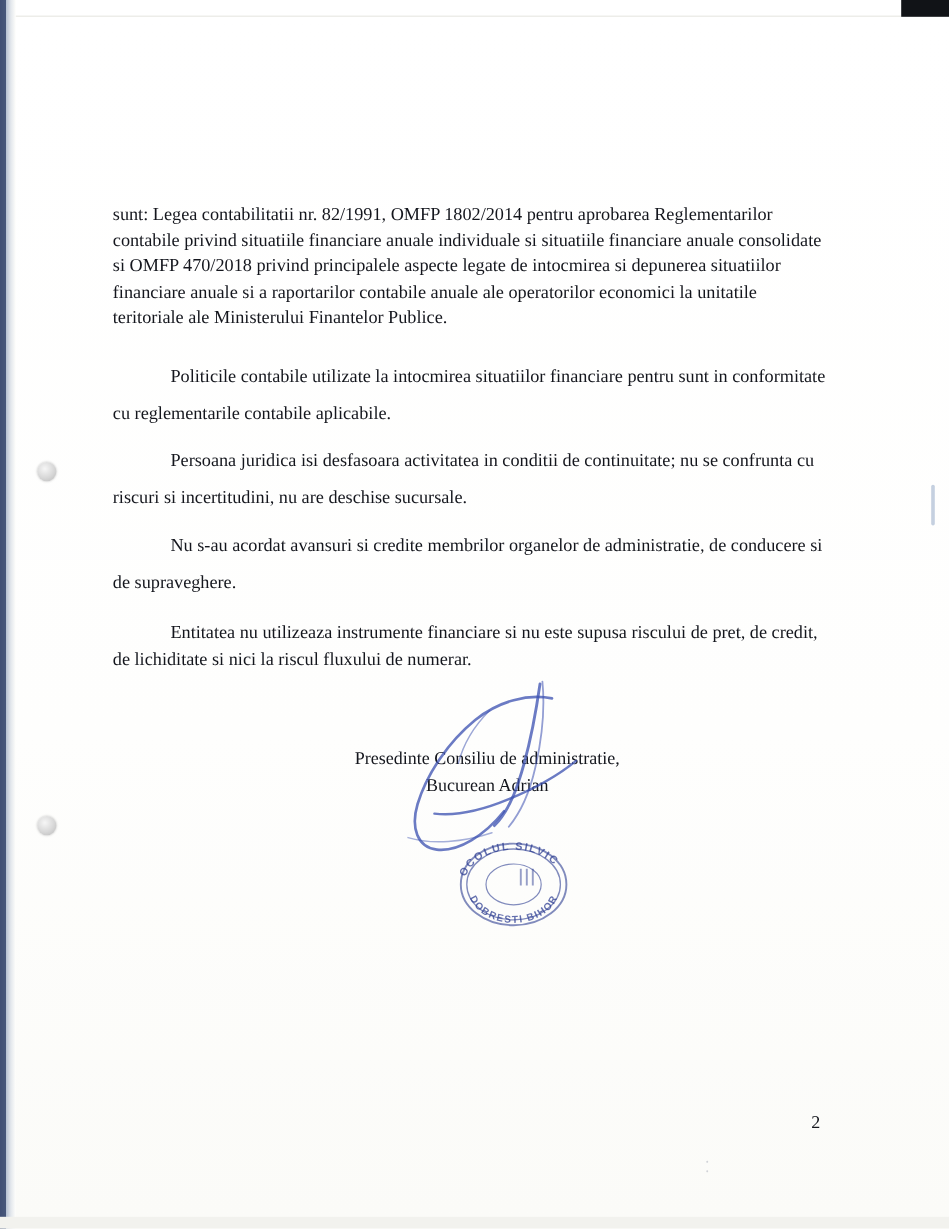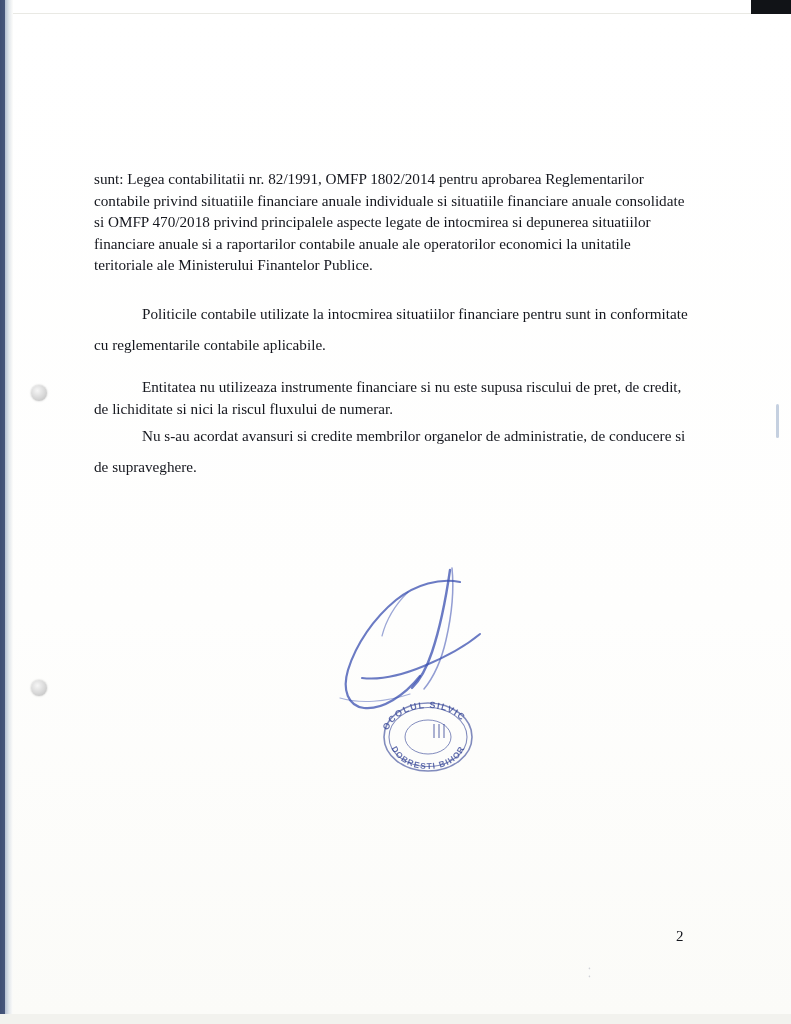--- a/index.html
+++ b/index.html
@@ -175,23 +175,28 @@
   <div class="scan-left-edge2"></div>
   <div class="scan-bottom-strip"></div>
 
   <div class="hole hole-1"></div>
   <div class="hole hole-2"></div>
   <div class="edge-mark"></div>
 
   <div class="content">
     <p class="para para-intro">sunt: Legea contabilitatii nr. 82/1991, OMFP 1802/2014 pentru aprobarea Reglementarilor contabile privind situatiile financiare anuale individuale si situatiile financiare anuale consolidate si OMFP 470/2018 privind principalele aspecte  legate de intocmirea si depunerea situatiilor financiare anuale si a raportarilor contabile anuale ale operatorilor economici la unitatile teritoriale ale Ministerului Finantelor Publice.</p>
     <p class="para para-spaced">Politicile contabile utilizate la intocmirea situatiilor financiare pentru sunt in conformitate cu reglementarile contabile aplicabile.</p>
+    <p class="para para-spaced">Persoana juridica isi desfasoara activitatea in conditii de continuitate; nu se confrunta cu riscuri si incertitudini, nu are deschise sucursale.</p>
+    <p class="para para-spaced-tight">Nu s-au acordat avansuri si credite  membrilor organelor de administratie, de conducere si de supraveghere.</p>
     <p class="para para-last">Entitatea nu utilizeaza instrumente financiare si nu este supusa riscului de pret, de credit, de lichiditate si nici la riscul fluxului de numerar.</p>
-    <p class="para para-spaced-tight">Nu s-au acordat avansuri si credite  membrilor organelor de administratie, de conducere si de supraveghere.</p>
-
+
+    <div class="signature-block">
+      <div>Presedinte Consiliu de administratie,</div>
+      <div>Bucurean Adrian</div>
+    </div>
   </div>
 
   <svg class="signature-ink" viewBox="0 0 230 180">
     <g fill="none" stroke="#3a4fb0" stroke-opacity="0.75" stroke-linecap="round" stroke-linejoin="round">
       <path d="M150 22 C146 50, 140 80, 132 104 C126 122, 118 134, 112 140" stroke-width="2.4"></path>
       <path d="M152 20 C154 40, 152 66, 146 92 C141 114, 133 130, 124 141" stroke-width="1.5" stroke-opacity="0.55"></path>
       <path d="M160 34 C140 30, 116 36, 96 52 C74 70, 56 96, 48 122 C42 142, 48 158, 64 160 C82 162, 104 148, 120 128" stroke-width="2.2"></path>
       <path d="M108 44 C96 56, 86 72, 82 88" stroke-width="1.2" stroke-opacity="0.5"></path>
       <path d="M62 130 C78 132, 100 128, 124 118 C148 108, 168 96, 180 86" stroke-width="2.0"></path>
       <path d="M40 150 C60 156, 86 154, 110 146" stroke-width="1.2" stroke-opacity="0.45"></path>

